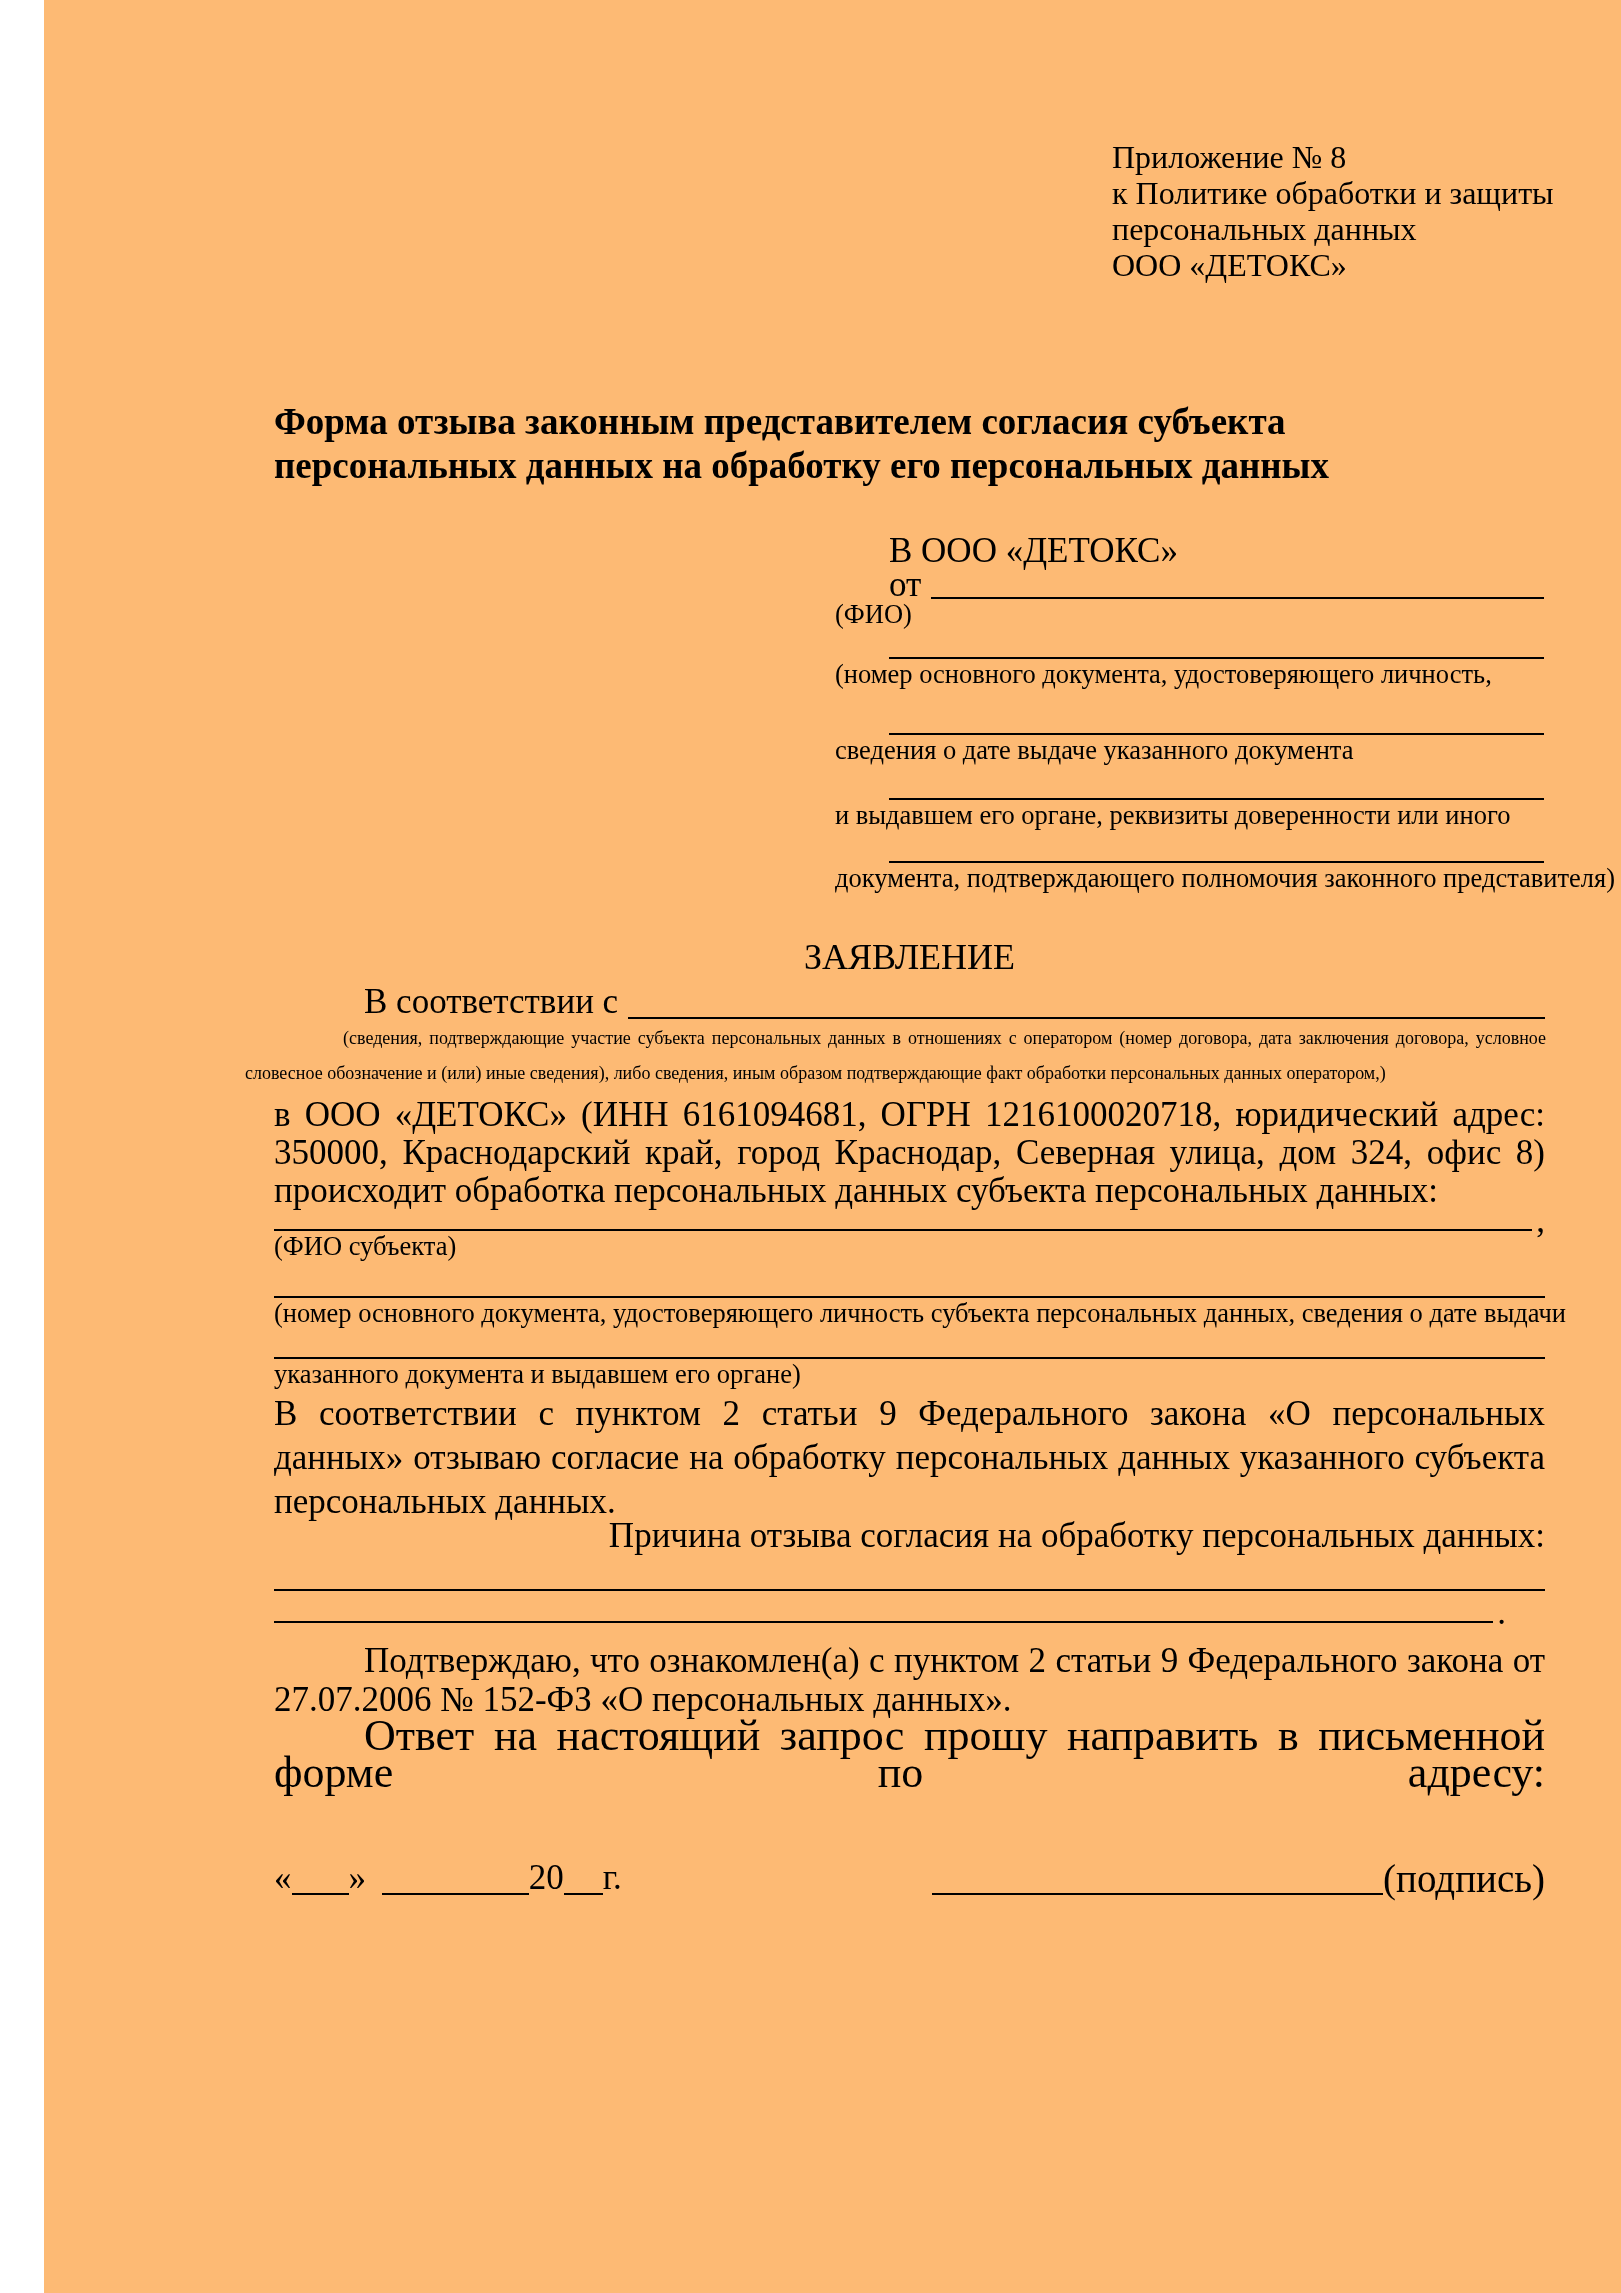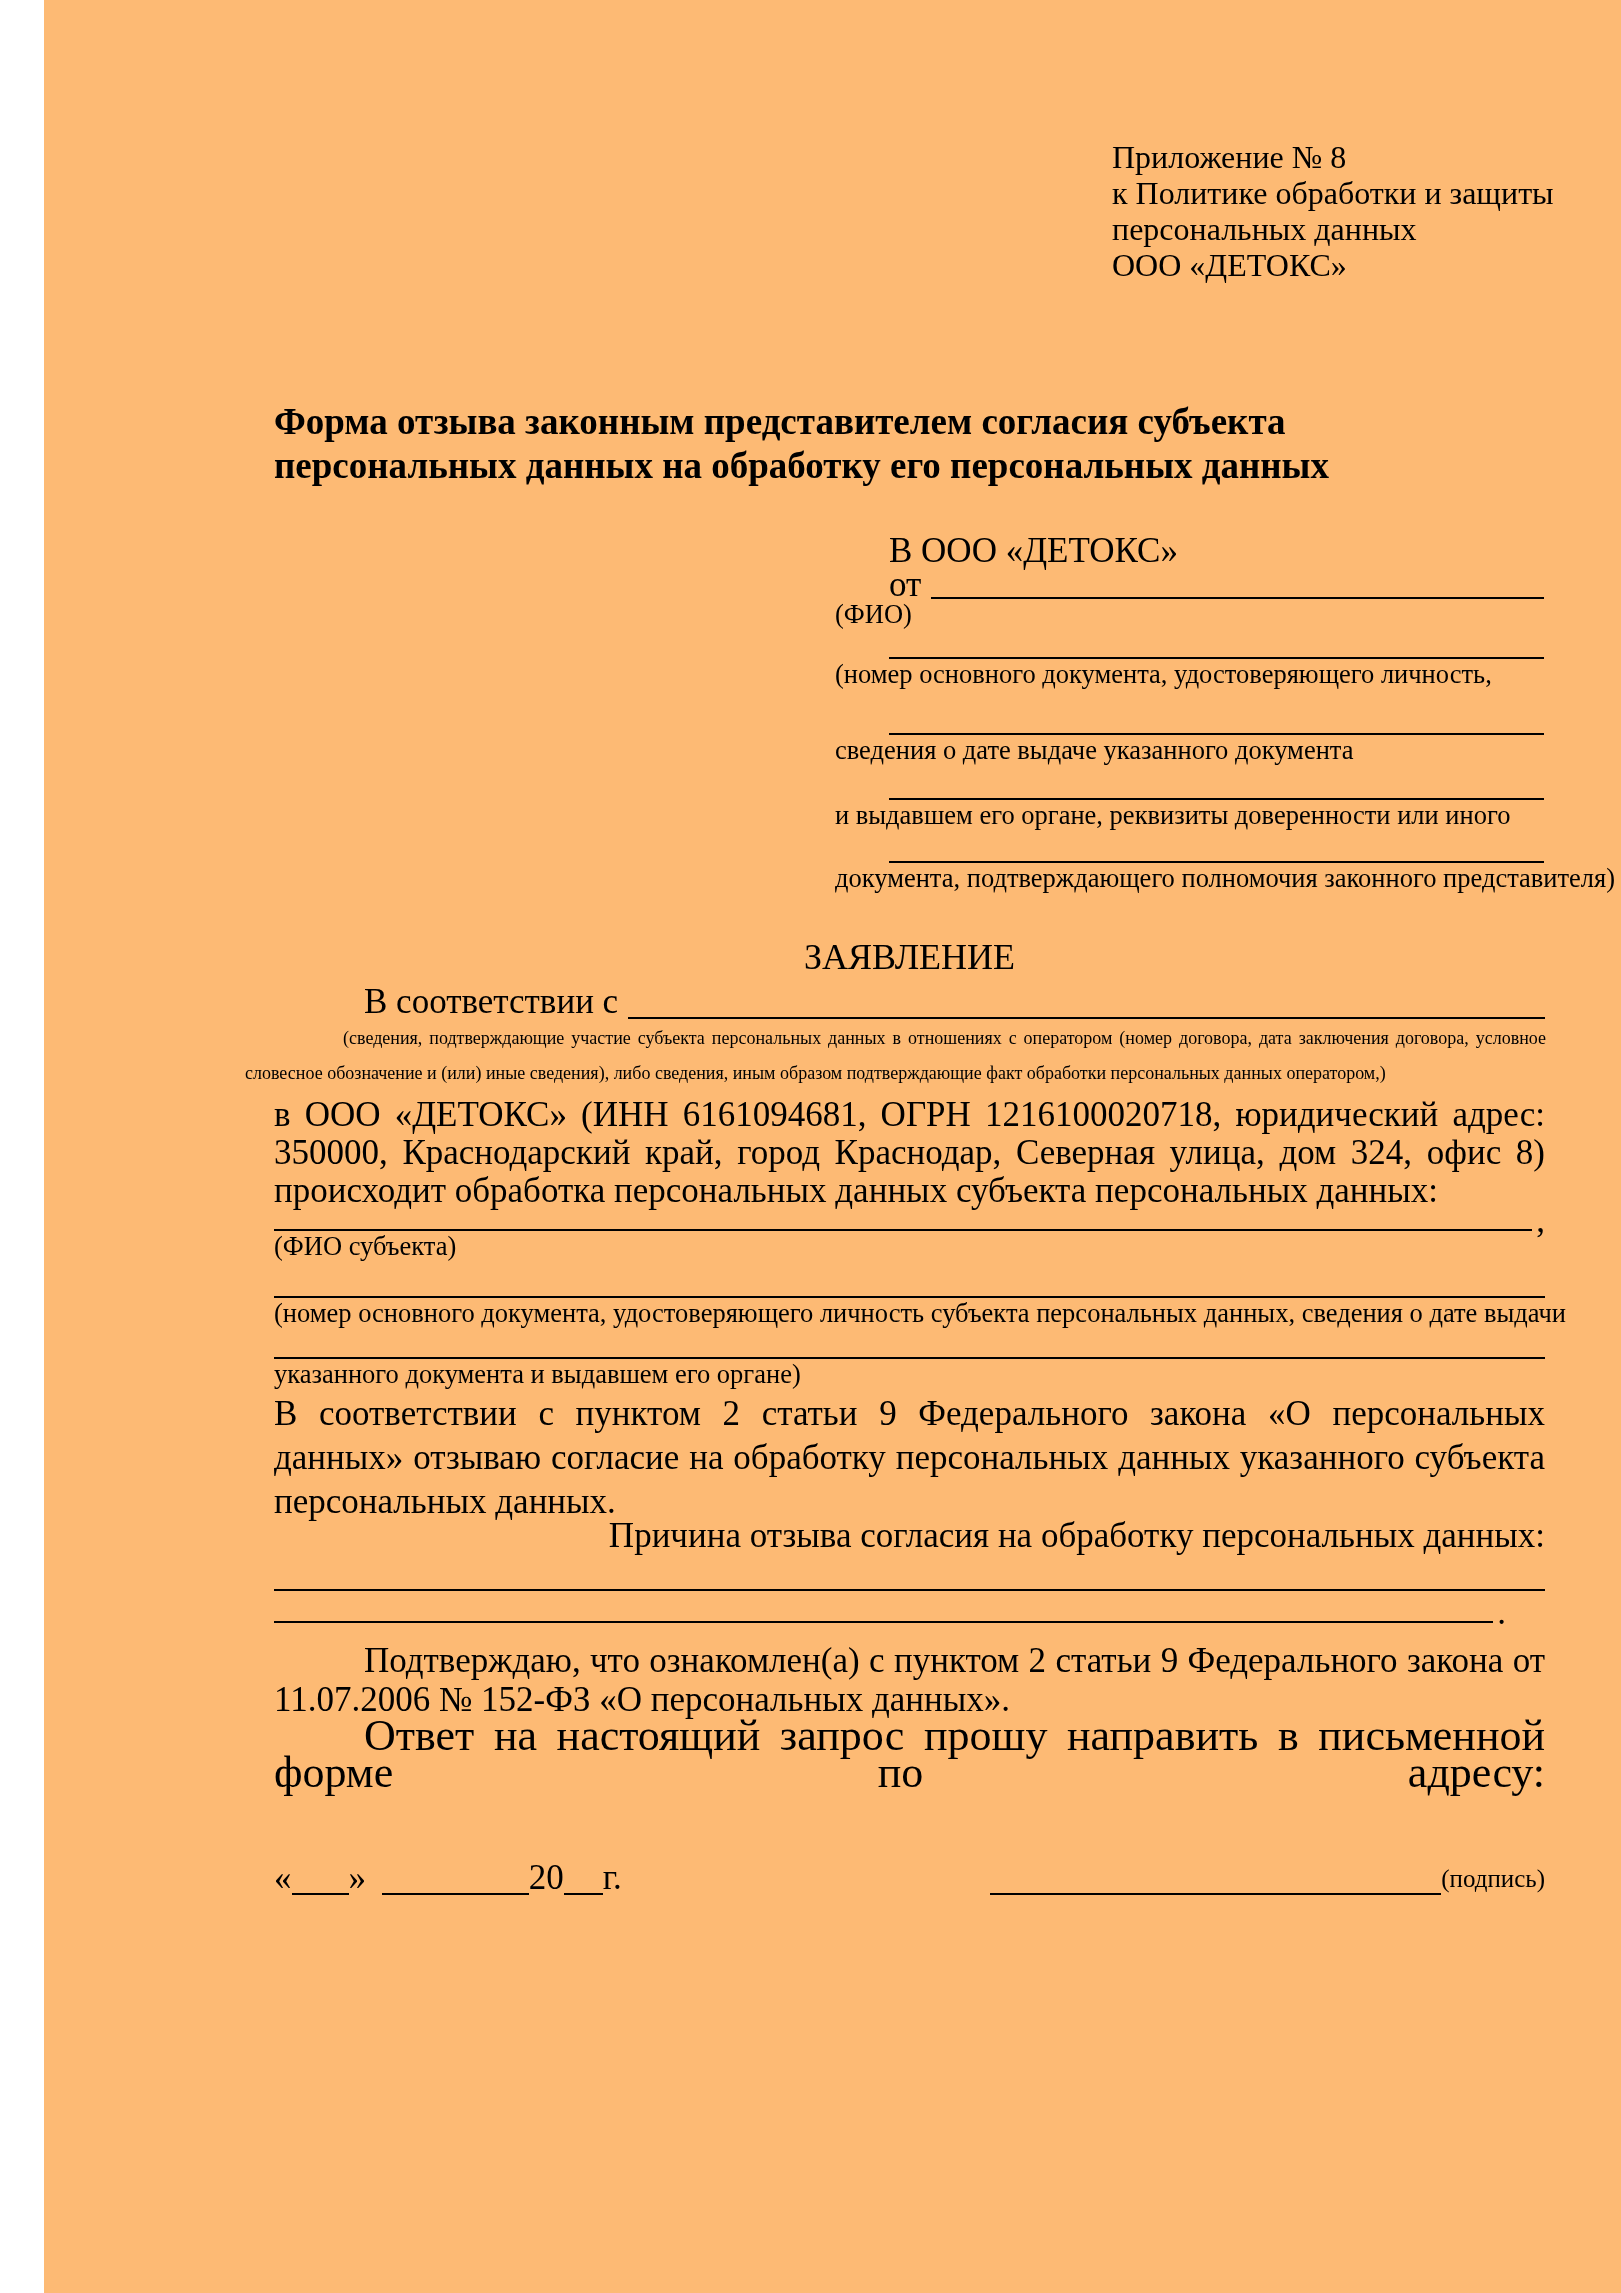--- a/index.html
+++ b/index.html
@@ -64,21 +64,21 @@
   .response-row2 .txt{line-height:33px;}
   
   .footer{position:absolute;left:230px;top:1858px;width:1271px;height:37px;
           display:flex;justify-content:space-between;align-items:flex-end;font-size:35px;}
   .date-group,.sign-group{display:flex;align-items:flex-end;line-height:35px;}
   .seg{display:inline-block;border-bottom:2.9px solid #000;height:5.9px;}
   .seg-day{width:57px;}
   .seg-month{width:147px;margin-left:15.7px;}
   .seg-year{width:39px;}
   .seg-sign{width:451px;}
-  .sign-caption{font-size:25px;line-height:33px;}
+  .sign-caption{font-size:39px;line-height:33px;}
 </style>
 </head>
 <body>
 
 <div class="page">
 
   <div class="appendix">
     <div>Приложение № 8</div>
     <div>к Политике обработки и защиты</div>
     <div>персональных данных</div>
@@ -136,21 +136,21 @@
     <span class="lbl">Причина отзыва согласия на обработку персональных данных:</span>
     <span class="fill"></span>
   </div>
 
   <div class="blank empty1"></div>
   <div class="row empty2">
     <span class="fill"></span>
     <span class="suffix">.</span>
   </div>
 
-  <div class="par par-confirm">Подтверждаю, что ознакомлен(а) с пунктом 2 статьи 9 Федерального закона от 11.07.2006 № 152-ФЗ «О персональных данных».</div>
+  <div class="par par-confirm">Подтверждаю, что ознакомлен(а) с пунктом 2 статьи 9 Федерального закона от 27.07.2006 № 152-ФЗ «О персональных данных».</div>
 
   <div class="par-response">Ответ на настоящий запрос прошу направить в письменной форме по адресу:</div>
 
   <div class="footer">
     <div class="date-group">
       <span>«</span>
       <span class="seg seg-day"></span>
       <span>»</span>
       <span class="seg seg-month"></span>
       <span>20</span>

